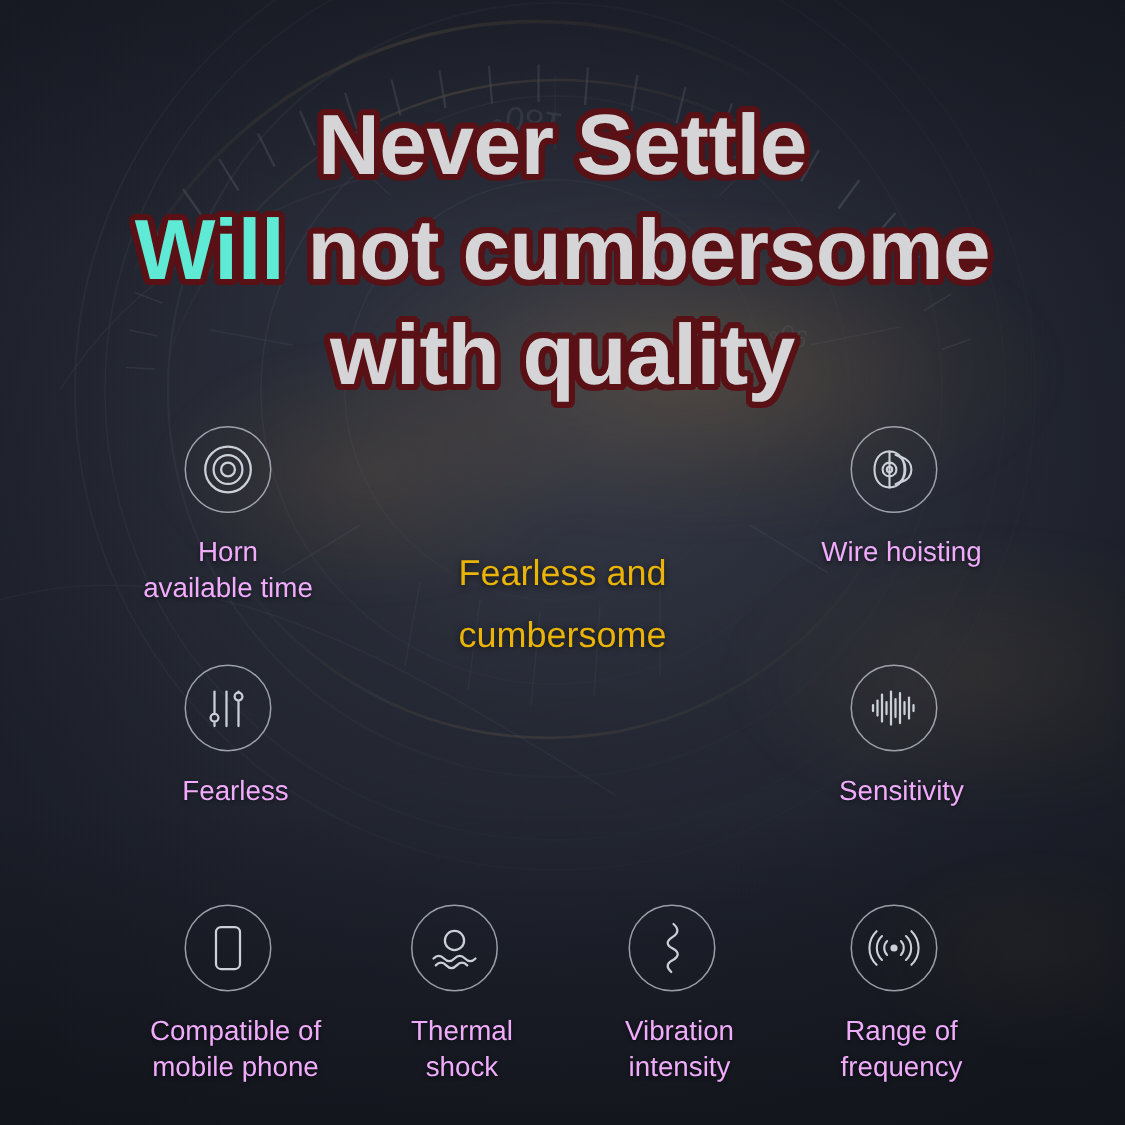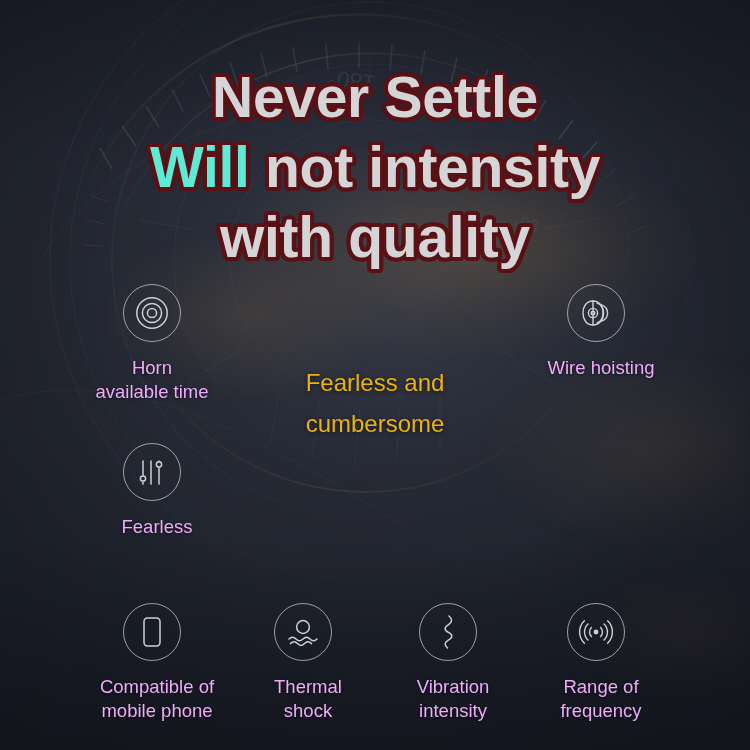--- a/index.html
+++ b/index.html
@@ -214,21 +214,21 @@
       <path d="M 60 470 C 200 430 340 520 470 600" fill="none" stroke="#5e6678" stroke-width="1" opacity="0.22"></path>
       <path d="M 100 330 C 150 250 240 200 340 180" fill="none" stroke="#707988" stroke-width="1" opacity="0.20"></path>
     </svg>
   </div>
 
   <div class="bg-layer bg-amber"></div>
   <div class="bg-layer bg-vignette"></div>
 
   <div class="headline">
     <div class="hl-line">Never Settle</div>
-    <div class="hl-line"><span class="hl-strong">Will</span><span> not intensity</span></div>
+    <div class="hl-line"><span class="hl-strong">Will</span><span> not cumbersome</span></div>
     <div class="hl-line">with quality</div>
   </div>
 
   <div class="slogan">Fearless and
 cumbersome</div>
 
   <div class="features">
 
     <div class="feature" style="left:152px; top:284px;">
       <div class="feat-icon">
@@ -264,20 +264,37 @@
           <line x1="5" y1="25" x2="5" y2="27"></line>
           <line x1="13" y1="4" x2="13" y2="27"></line>
           <line x1="21" y1="11" x2="21" y2="27"></line>
           <circle cx="21" cy="7.4" r="2.6"></circle>
           <line x1="21" y1="4" x2="21" y2="4.4"></line>
         </svg>
       </div>
       <div class="feat-label" style="width:200px;">Fearless</div>
     </div>
 
+    <div class="feature" style="left:596px; top:443px;">
+      <div class="feat-icon">
+        <svg width="32" height="26" viewBox="0 0 32 26" fill="none" stroke="#cbd0d9" stroke-width="1.5" stroke-linecap="round">
+          <line x1="2" y1="11" x2="2" y2="15"></line>
+          <line x1="5" y1="8" x2="5" y2="18"></line>
+          <line x1="8" y1="4" x2="8" y2="22"></line>
+          <line x1="11" y1="9" x2="11" y2="17"></line>
+          <line x1="14" y1="2" x2="14" y2="24"></line>
+          <line x1="17" y1="7" x2="17" y2="19"></line>
+          <line x1="20" y1="3" x2="20" y2="23"></line>
+          <line x1="23" y1="9" x2="23" y2="17"></line>
+          <line x1="26" y1="6" x2="26" y2="20"></line>
+          <line x1="29" y1="11" x2="29" y2="15"></line>
+        </svg>
+      </div>
+      <div class="feat-label" style="width:200px;">Sensitivity</div>
+    </div>
 
     <div class="feature" style="left:152px; top:603px;">
       <div class="feat-icon">
         <svg width="22" height="32" viewBox="0 0 22 32" fill="none" stroke="#cbd0d9" stroke-width="1.5">
           <rect x="3" y="2" width="16" height="28" rx="3.4" ry="3.4"></rect>
         </svg>
       </div>
       <div class="feat-label" style="width:200px;">Compatible of
 mobile phone</div>
     </div>

